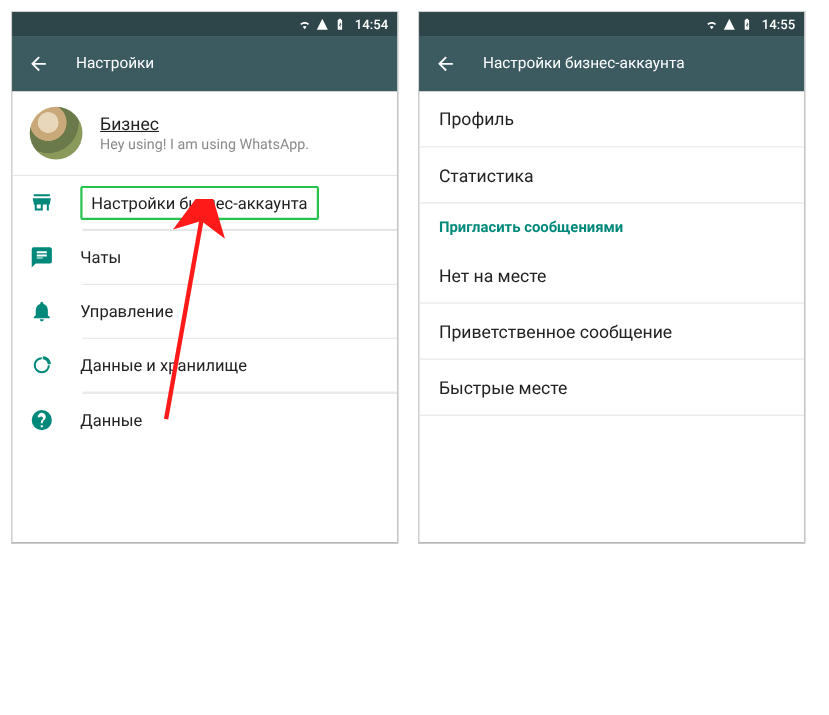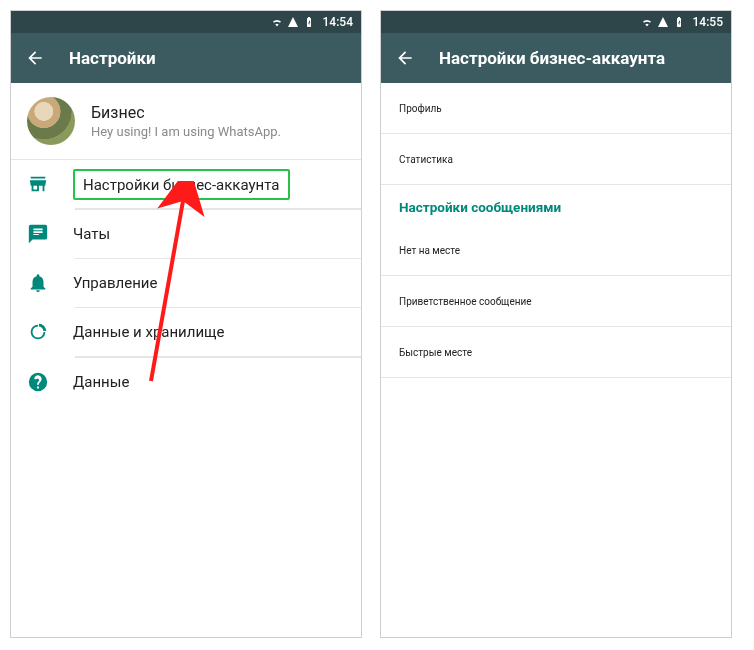--- a/index.html
+++ b/index.html
@@ -7,21 +7,21 @@
     background: #ffffff;
     font-family: Roboto, "Helvetica Neue", Arial, sans-serif;
     display: flex;
     gap: 18px;
     padding: 10px;
     width: 754px;
     height: 650px;
   }
   .phone {
     width: 352px;
-    height: 628px;
+    height: 484px;
     border: 1px solid #cfcfcf;
     background: #737373;
     display: flex;
     flex-direction: column;
     position: relative;
     overflow: hidden;
   }
   .statusbar {
     height: 22px;
     background: #2e4549;
@@ -38,34 +38,34 @@
   .appbar {
     height: 50px;
     background: #3b5b60;
     color: #fff;
     display: flex;
     align-items: center;
     padding: 0 14px;
     gap: 24px;
   }
   .appbar .back-arrow { width: 20px; height: 20px; fill: #fff; cursor: pointer; }
-  .appbar .title { font-size: 17px; font-weight: 700; }
+  .appbar .title { font-size: 14px; font-weight: 400; }
   .content { flex: 1; overflow-y: auto; background: #fff; }
   .profile-row {
     display: flex;
     align-items: center;
     padding: 14px 16px 14px 16px;
     gap: 16px;
   }
   .avatar {
     width: 48px; height: 48px; border-radius: 50%;
     background: radial-gradient(circle at 35% 30%, #e9d7bb 0 20%, #c9a97a 21% 36%, #6b7a4a 37% 60%, #8a9a5a 61% 100%);
     flex-shrink: 0;
   }
-  .profile-text .name { font-size: 16px; color: #222; }
+  .profile-text .name { font-size: 16px; color: #222; text-decoration: underline; }
   .profile-text .status { font-size: 13px; color: #8a8a8a; margin-top: 2px; }
   .hr { height: 1px; background: #e5e5e5; margin: 0 0 0 0; }
   .divider { height: 1px; background: #e5e5e5; margin-left: 64px; }
   .setting-row {
     display: flex;
     align-items: center;
     height: 48px;
     padding: 0 16px;
     gap: 24px;
     cursor: pointer;
@@ -74,21 +74,21 @@
     width: 22px; height: 22px; display: flex; align-items: center; justify-content: center;
     color: #00897b;
   }
   .setting-row .icon svg { width: 22px; height: 22px; fill: #00897b; }
   .setting-row .label { font-size: 15px; color: #222; }
   .simple-row {
     display: flex;
     align-items: center;
     height: 50px;
     padding: 0 18px;
-    font-size: 10px;
+    font-size: 16px;
     color: #222;
     cursor: pointer;
   }
   .section-header {
     padding: 14px 18px 10px 18px;
     font-size: 13.5px;
     font-weight: 700;
     color: #00897b;
   }
   .highlight-box {
@@ -226,21 +226,21 @@
   <div class="content">
     <div class="simple-row">
       <span>Профиль</span>
     </div>
     <div class="hr-full"></div>
     <div class="simple-row">
       <span>Статистика</span>
     </div>
     <div class="hr-full"></div>
 
-    <div class="section-header">Настройки сообщениями</div>
+    <div class="section-header">Пригласить сообщениями</div>
 
     <div class="simple-row">
       <span>Нет на месте</span>
     </div>
     <div class="hr-full"></div>
     <div class="simple-row">
       <span>Приветственное сообщение</span>
     </div>
     <div class="hr-full"></div>
     <div class="simple-row">

